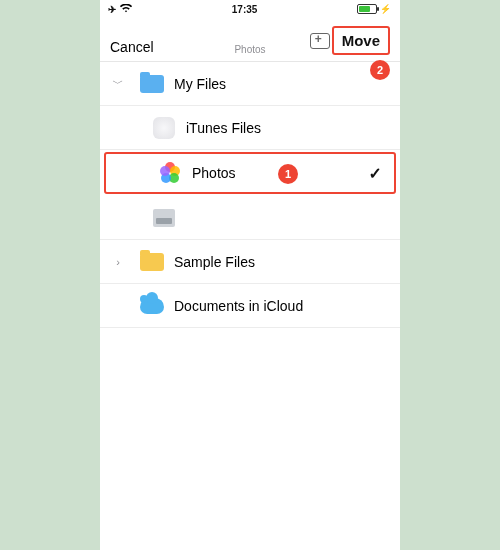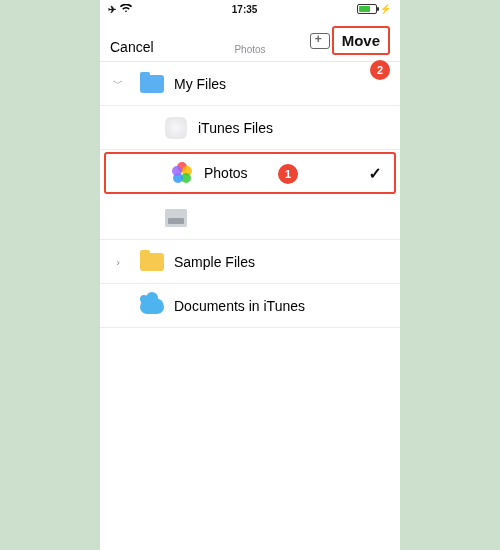--- a/index.html
+++ b/index.html
@@ -63,21 +63,21 @@
     display:flex;
     align-items:center;
     height:44px;
     border-bottom:1px solid #ececec;
     padding-right:12px;
     position:relative;
   }
   .row .arrow-col { width:36px; display:flex; justify-content:center; color:#8e8e93;}
   .row .icon-col { width:32px; display:flex; justify-content:center; align-items:center;}
   .row .label { font-size:14px; color:#000; flex:1; padding-left:6px;}
-  .row.depth2 { padding-left:12px; }
+  .row.depth2 { padding-left:0px; }
   .row.depth2 .arrow-col { width:36px; }
   .row.depth2 .spacer { width:12px; }
   .folder-blue {
     width:24px; height:18px; background:#5ab0f0; border-radius:3px; position:relative;
   }
   .folder-blue::before { content:""; position:absolute; top:-3px; left:0; width:10px; height:5px; background:#5ab0f0; border-radius:2px 2px 0 0;}
   .folder-yellow {
     width:24px; height:18px; background:#f7c94f; border-radius:3px; position:relative;
   }
   .folder-yellow::before { content:""; position:absolute; top:-3px; left:0; width:10px; height:5px; background:#f7c94f; border-radius:2px 2px 0 0;}
@@ -219,17 +219,17 @@
           <div class="folder-yellow"></div>
         </div>
       <div class="label">Sample Files</div>
     </div>
 
     <div class="row">
       <div class="arrow-col"></div>
       <div class="icon-col">
           <div class="cloud-icon"></div>
         </div>
-      <div class="label">Documents in iTunes</div>
+      <div class="label">Documents in iCloud</div>
     </div>
 
   </div>
 </div>
 
 </body></html>

